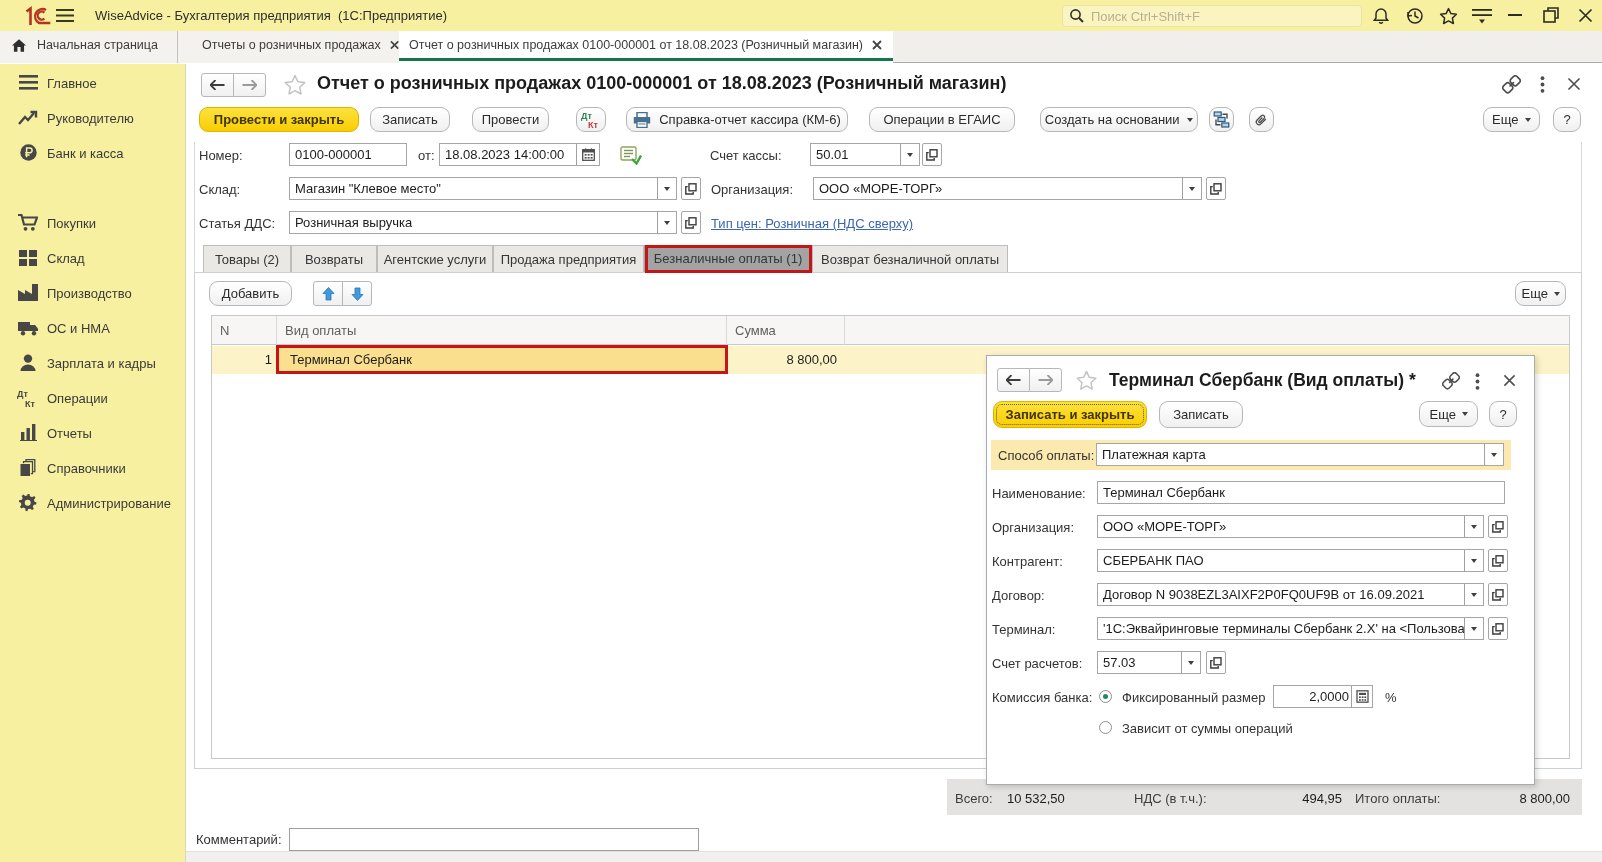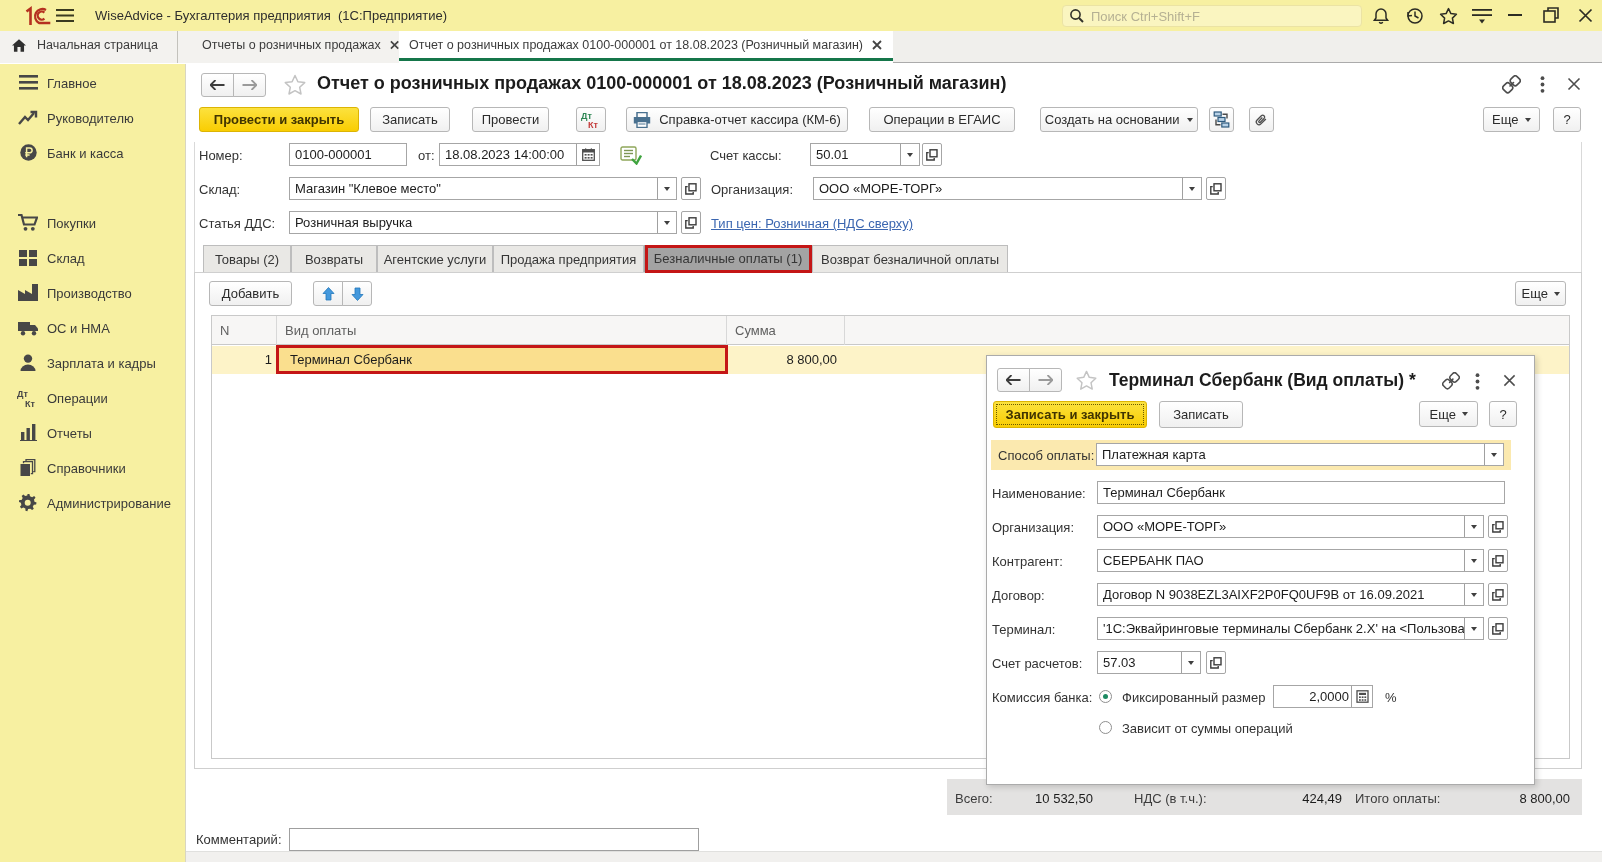--- a/index.html
+++ b/index.html
@@ -9,21 +9,21 @@
   #titlebar { position:absolute; left:0; top:0; width:1602px; height:31px; background:#f7f0a1; }
   #tabbar { position:absolute; left:0; top:31px; width:1602px; height:32px; background:#f0efec; }
   .tabsep { position:absolute; top:0; height:32px; width:1px; background:#c3c2bc; }
   .tab { position:absolute; top:0; height:32px; padding-bottom:4px; box-sizing:border-box; display:flex; align-items:center; color:#3c3c3c; font-size:12.5px; white-space:nowrap; }
   #sidebar { position:absolute; left:0; top:64px; width:186px; height:798px; background:#f7f0a1; border-right:1px solid #d9d6c0; }
   .sbitem { position:absolute; left:0; width:186px; height:35px; }
   .sbitem .ico { position:absolute; left:16px; top:50%; transform:translateY(-50%); width:24px; height:20px; display:flex; align-items:center; justify-content:center; }
   .sbitem .txt { position:absolute; left:47px; top:50%; transform:translateY(-50%); font-size:13px; color:#3a3a3a; white-space:nowrap; }
   #content { position:absolute; left:186px; top:64px; width:1416px; height:798px; background:#fff; }
   
-  .btn { position:absolute; border:1px solid #b7b7b7; border-radius:3px; background:linear-gradient(#ffffff,#f0f0f0); color:#2b2b2b; display:flex; align-items:center; justify-content:center; font-size:13px; white-space:nowrap; }
+  .btn { position:absolute; border:1px solid #b7b7b7; border-radius:9px; background:linear-gradient(#ffffff,#f0f0f0); color:#2b2b2b; display:flex; align-items:center; justify-content:center; font-size:13px; white-space:nowrap; }
   .ybtn { background:linear-gradient(#fce23e,#f9cd02); border:1px solid #dcb404; color:#403400; font-weight:bold; }
   .inp { position:absolute; background:#fff; border:1px solid #a6a6a6; height:23px; font-size:13px; color:#1c1c1c; display:flex; align-items:center; padding:0 5px; white-space:nowrap; overflow:hidden; }
   .dd { position:absolute; right:0; top:0; bottom:0; width:19px; border-left:1px solid #a0a0a0; display:flex; align-items:center; justify-content:center; background:#fff; }
   .tri { width:0; height:0; border-left:3.5px solid transparent; border-right:3.5px solid transparent; border-top:4px solid #3f3f3f; }
   .sq { position:absolute; width:20px; height:23px; border:1px solid #a6a6a6; background:#fff; display:flex; align-items:center; justify-content:center; border-radius:2px; }
   .lbl { position:absolute; font-size:13px; color:#333; white-space:nowrap; }
   .ftab { position:absolute; top:245px; height:27px; border:1px solid #bdbdbd; border-bottom:none; background:#e9e8e5; display:flex; align-items:center; justify-content:center; font-size:13px; color:#363636; }
 </style></head>
 <body>
 <div id="titlebar">
@@ -392,23 +392,23 @@
     <div style="position:absolute;left:0;top:30px;width:100%;height:28px;background:#fdf3c8;">
       <div style="position:absolute;right:1297px;top:6px;color:#1c1c1c;">1</div>
       <div style="position:absolute;left:64px;top:-1px;width:452px;height:29px;background:#fadf8e;border:3px solid #c41616;"></div>
       <div style="position:absolute;left:78px;top:6px;color:#1c1c1c;">Терминал Сбербанк</div>
       <div style="position:absolute;left:540px;top:6px;width:85px;text-align:right;color:#1c1c1c;">8 800,00</div>
     </div>
   </div>
 
   <div class="abs" style="left:947px;top:779px;width:635px;height:36px;background:#e3e2e1;">
     <div class="abs" style="left:8px;top:12px;color:#3c3c3c;">Всего:</div>
-    <div class="abs" style="left:60px;top:12px;width:114px;text-align:center;color:#1c1c1c;">10 532,50</div>
+    <div class="abs" style="left:60px;top:12px;width:114px;text-align:left;color:#1c1c1c;">10 532,50</div>
     <div class="abs" style="left:187px;top:12px;color:#3c3c3c;">НДС (в т.ч.):</div>
-    <div class="abs" style="left:280px;top:12px;width:115px;text-align:right;color:#1c1c1c;">424,49</div>
+    <div class="abs" style="left:280px;top:12px;width:115px;text-align:right;color:#1c1c1c;">494,95</div>
     <div class="abs" style="left:408px;top:12px;color:#3c3c3c;">Итого оплаты:</div>
     <div class="abs" style="left:500px;top:12px;width:123px;text-align:right;color:#1c1c1c;">8 800,00</div>
   </div>
 
   <div class="lbl" style="left:196px;top:832px;">Комментарий:</div>
   <div class="inp" style="left:289px;top:828px;width:410px;border:1px solid #9f9f9f;"></div>
   <div class="abs" style="left:186px;top:851px;width:1416px;height:11px;background:#f1f0ee;border-top:1px solid #e0e0de;"></div>
 </div>
 <div id="dialog" class="abs" style="left:986px;top:355px;width:549px;height:430px;background:#fff;border:1px solid #ababab;box-shadow:2px 2px 6px rgba(0,0,0,0.16);z-index:10;">
   <div class="btn" style="left:10px;top:12px;width:33px;height:24px;border-radius:3px 0 0 3px;">

